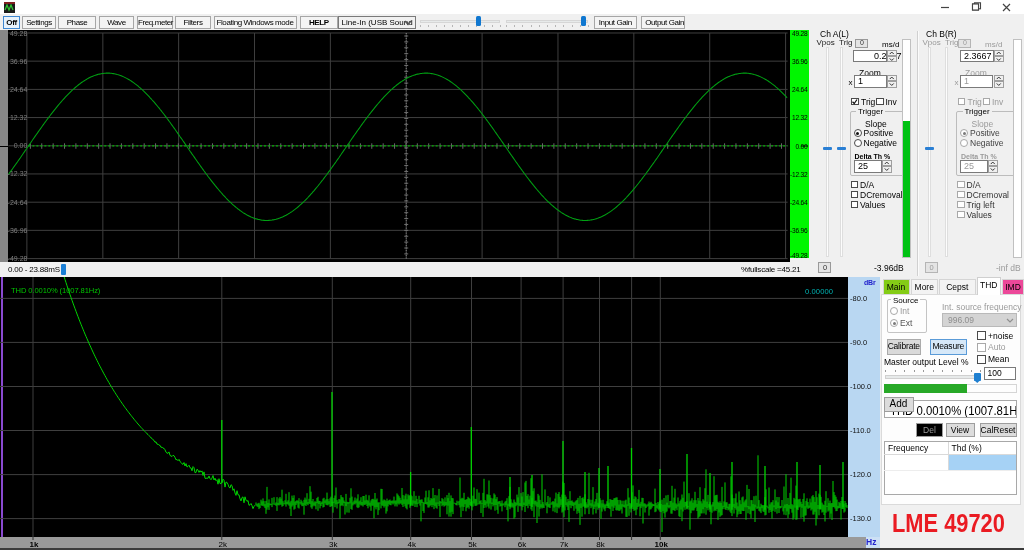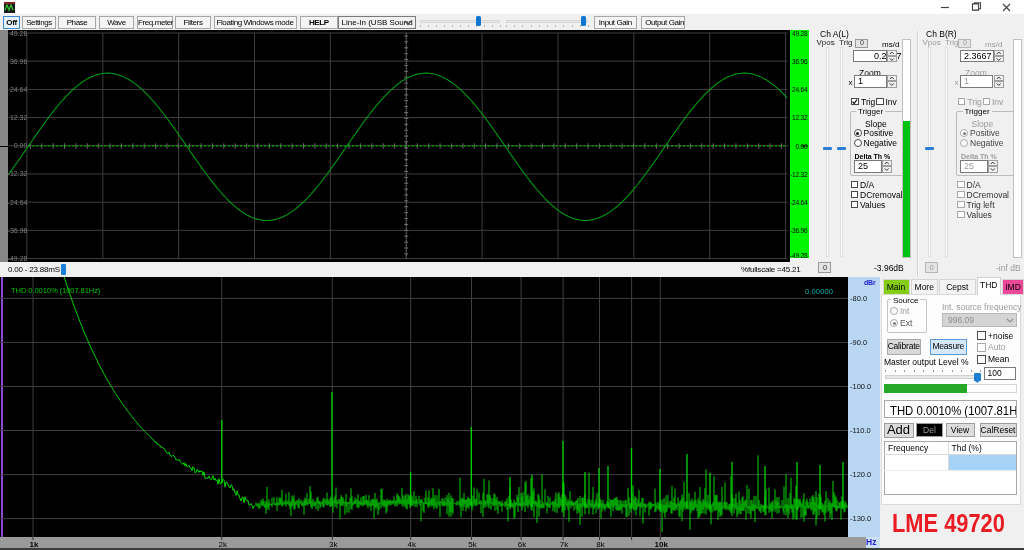--- a/index.html
+++ b/index.html
@@ -456,21 +456,21 @@
     <div style="position:absolute;left:974px;top:372.5px;width:6.5px;height:8px;background:#1f7fd0;border-radius:1px;"></div>
     <svg style="position:absolute;left:974px;top:380.3px" width="6.5" height="3.2">
       <path d="M0 0 L6.5 0 L3.25 3 Z" fill="#1f7fd0"></path>
     </svg>
     <div style="position:absolute;left:983.5px;top:366.5px;width:32.5px;height:13px;background:#fff;border:1px solid #7a7a7a;box-sizing:border-box;font-size:8.5px;line-height:11px;color:#000;padding-left:3px;">100</div>
     <div style="position:absolute;left:884px;top:383.5px;width:132.5px;height:9.5px;background:#fdfdfd;border:1px solid #d5d5d5;box-sizing:border-box;"></div>
     <div style="position:absolute;left:884px;top:383.5px;width:83px;height:9.5px;background:#27a827;"></div>
     <div style="position:absolute;left:883.5px;top:399.5px;width:133.5px;height:18px;background:#fff;border:1px solid #a8a8a8;box-sizing:border-box;overflow:hidden;">
       <div style="position:absolute;left:5.5px;top:2px;font-size:13.5px;color:#000;transform:scale(0.84,1);transform-origin:0 0;white-space:nowrap;">THD 0.0010% (1007.81Hz)</div>
     </div>
-    <div style="position:absolute;left:883.5px;top:423px;width:30.0px;height:14.5px;background:#dcdcdc;border:1px solid #9d9d9d;box-sizing:border-box;text-align:center;font-size:13px;line-height:12.5px;color:#000;">Add</div>
+    <div style="position:absolute;left:883.5px;top:397px;width:30.0px;height:14.5px;background:#dcdcdc;border:1px solid #9d9d9d;box-sizing:border-box;text-align:center;font-size:10px;line-height:12.5px;color:#000;">Add</div>
     <div style="position:absolute;left:916px;top:422.5px;width:27px;height:14.5px;background:#000000;border:1px solid #9d9d9d;box-sizing:border-box;text-align:center;font-size:8.5px;line-height:12.5px;color:#9a9a9a;">Del</div>
     <div style="position:absolute;left:945.5px;top:422.5px;width:29.0px;height:14.5px;background:#dcdcdc;border:1px solid #9d9d9d;box-sizing:border-box;text-align:center;font-size:8.5px;line-height:12.5px;color:#000;">View</div>
     <div style="position:absolute;left:979.5px;top:422.5px;width:37.0px;height:14.5px;background:#dcdcdc;border:1px solid #9d9d9d;box-sizing:border-box;text-align:center;font-size:8.5px;line-height:12.5px;color:#000;">CalReset</div>
     <div style="position:absolute;left:883.5px;top:441px;width:133px;height:53.5px;background:#fff;border:1px solid #a8a8a8;box-sizing:border-box;"></div>
     <div style="position:absolute;left:888px;top:443px;font-size:8.5px;color:#000;line-height:10.5px;white-space:nowrap;font-weight:normal;">Frequency</div>
     <div style="position:absolute;left:951.5px;top:443px;font-size:8.5px;color:#000;line-height:10.5px;white-space:nowrap;font-weight:normal;">Thd (%)</div>
     <div style="position:absolute;left:884px;top:454px;width:132px;height:1px;background:#d9d9d9;"></div>
     <div style="position:absolute;left:947.5px;top:441.5px;width:1px;height:28px;background:#d9d9d9;"></div>
     <div style="position:absolute;left:948.5px;top:454.5px;width:67.5px;height:15px;background:#a6d2f5;"></div>
     <div style="position:absolute;left:884px;top:469.8px;width:132px;height:1px;background:#ededed;"></div>

